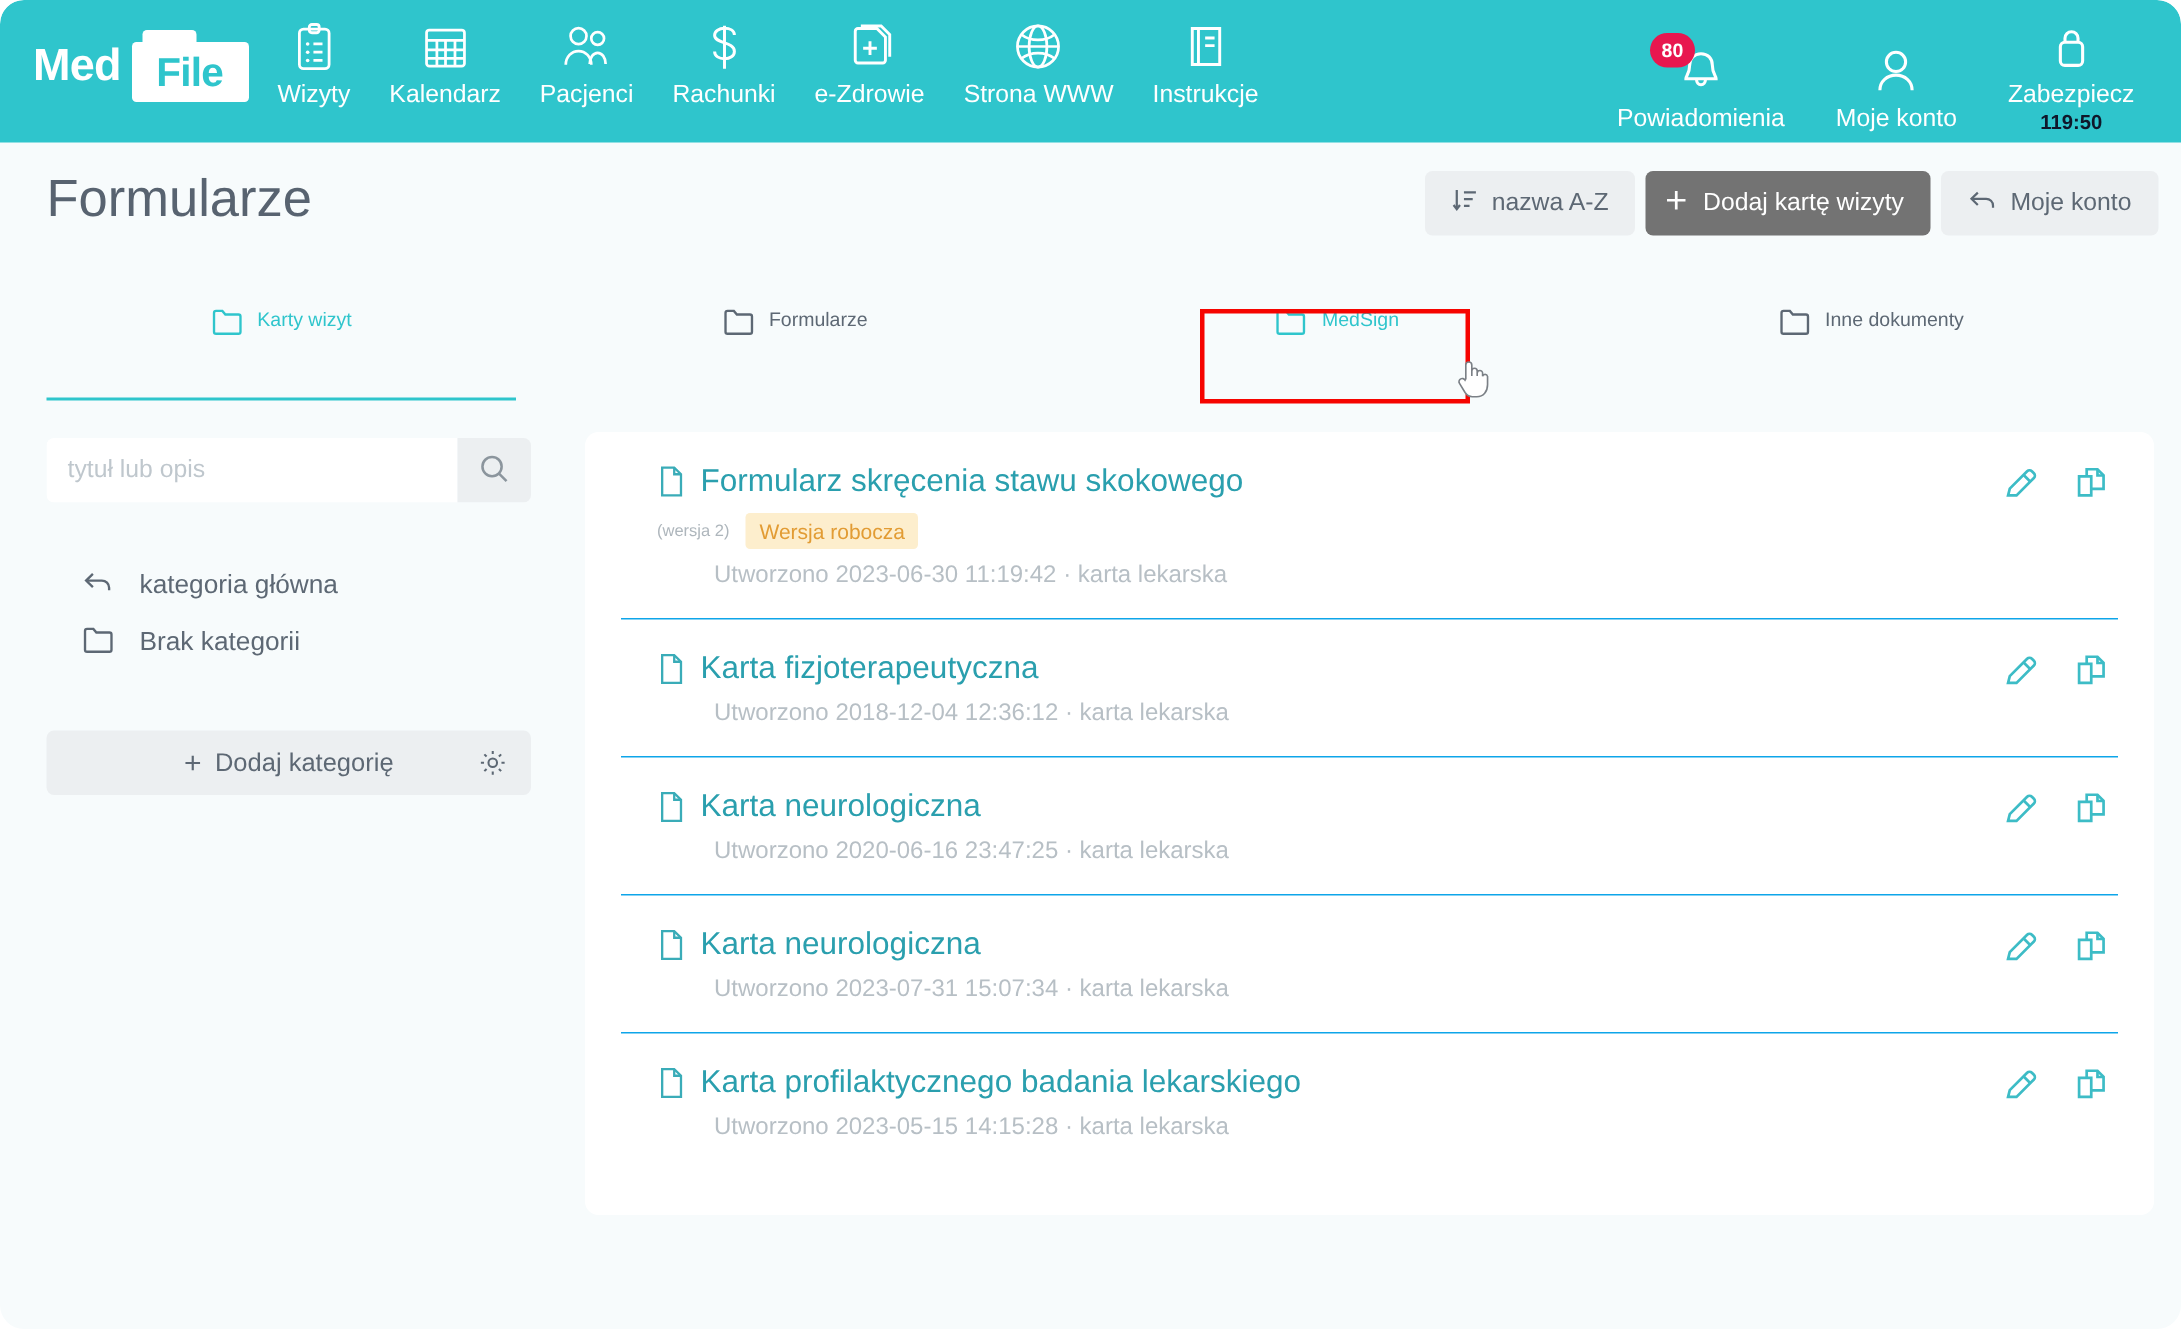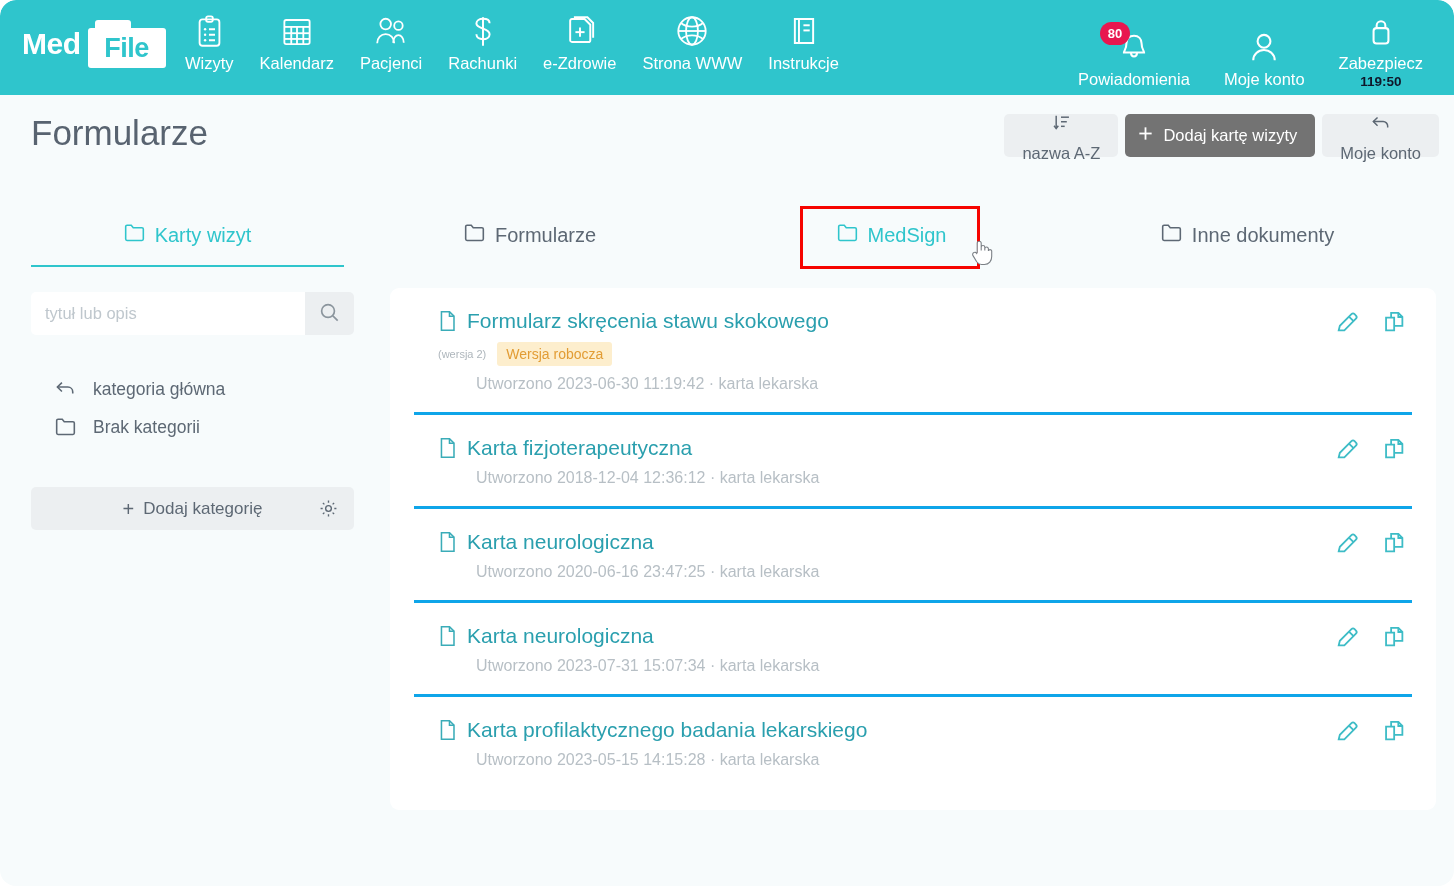--- a/index.html
+++ b/index.html
@@ -149,39 +149,38 @@
     border: none;
     display: flex;
     align-items: center;
     gap: 9px;
     padding: 0 18px;
     font-family: "Liberation Sans", sans-serif;
     font-size: 16.5px;
     cursor: pointer;
     white-space: nowrap;
   }
-  .btn-grey { background: #eceff1; color: #5d6874; flex-direction: column; }
+  .btn-grey { background: #eceff1; color: #5d6874; }
   .btn-teal { background: #737373; color: #ffffff; padding-left: 12px; }
 
   
   .tabs {
     position: absolute;
     left: 0; top: 205px;
     width: 1454px;
     height: 65px;
   }
   .tab {
     position: absolute;
     top: 0;
     height: 60px;
     display: flex;
-    align-items: center;
     justify-content: center;
     gap: 10px;
-    font-size: 20px;
+    font-size: 13px;
     cursor: pointer;
   }
   .tab-inactive { color: #5d6874; }
   .tab-active { color: #2fc5cc; }
   .tab-underline {
     position: absolute;
     left: 31px; top: 60px;
     width: 313px; height: 2px;
     background: #2fc5cc;
   }
@@ -292,21 +291,21 @@
     width: 1046px;
     height: 522px;
     background: #ffffff;
     border-radius: 9px;
     overflow: hidden;
   }
   .doc-row {
     position: relative;
     padding: 21px 0 19px 0;
     margin: 0 24px;
-    border-bottom: 3px solid #0ea5e9;
+    border-bottom: 1px solid #0ea5e9;
   }
   .doc-row:last-child { border-bottom: none; }
   .doc-title {
     display: flex;
     align-items: center;
     gap: 10px;
     color: #2a9fae;
     font-size: 21px;
     cursor: pointer;
     padding-left: 24px;

